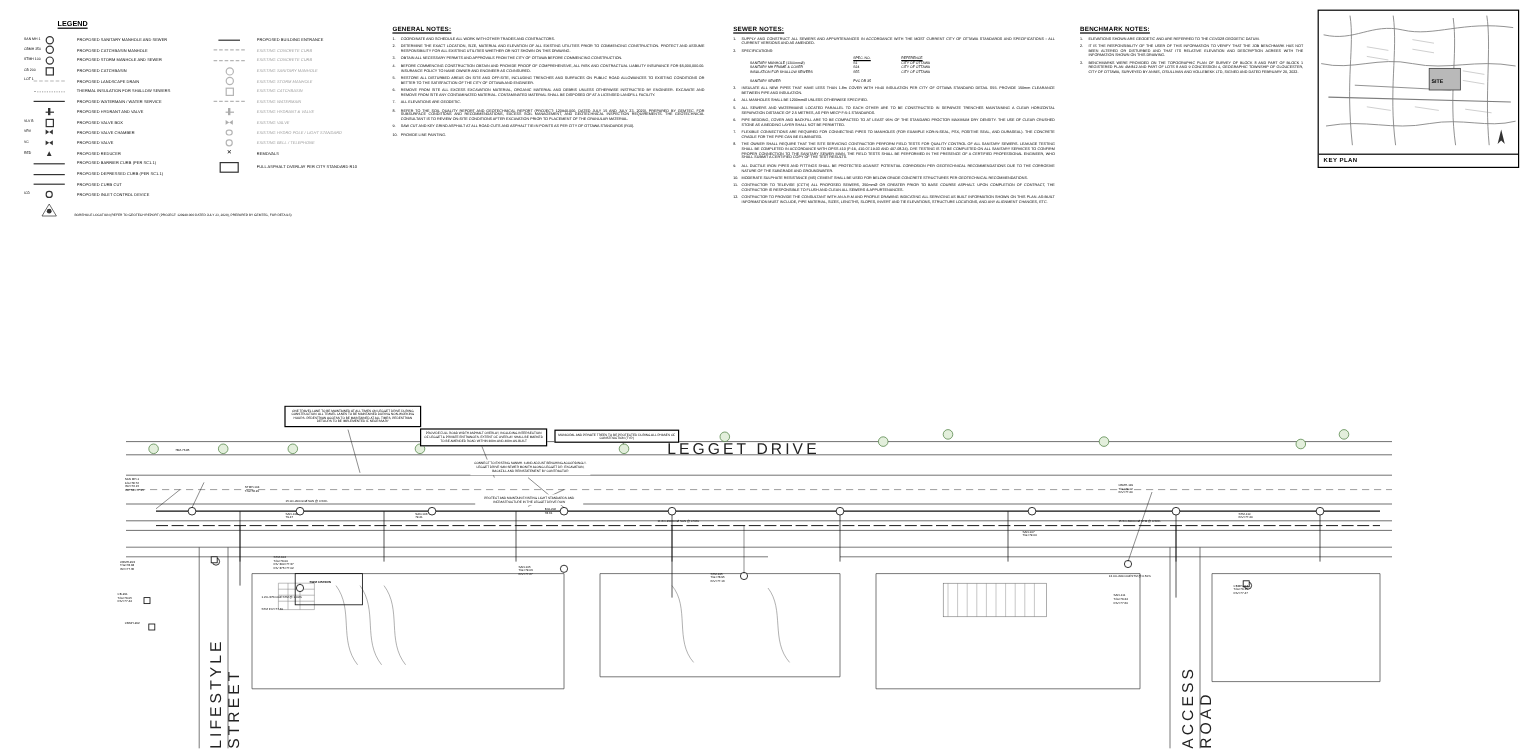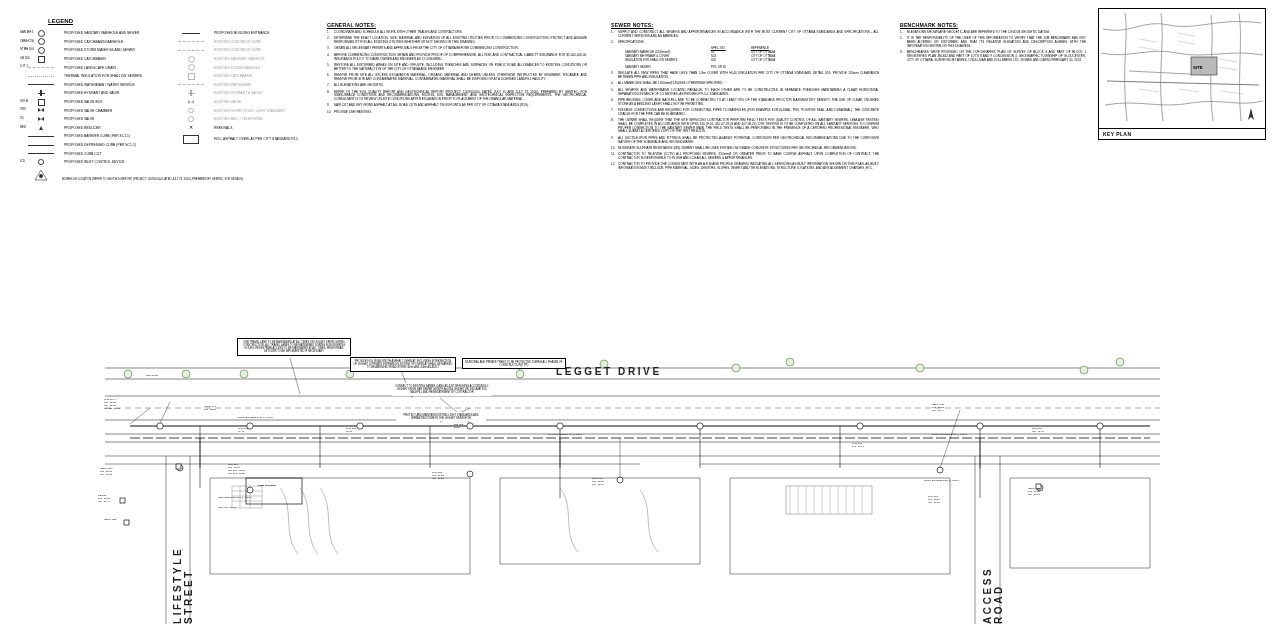--- a/index.html
+++ b/index.html
@@ -59,21 +59,21 @@
     position:absolute;left:0;bottom:0;width:100%;border-top:.8px solid #000;
     font-size:5px;font-weight:bold;padding:2px 0 2px 4px;box-sizing:border-box;
     letter-spacing:.4px;
   }
   .kp-site{position:absolute;left:94px;top:56px;font-size:4.4px;font-weight:bold;}
   .kp-north{position:absolute;right:6px;bottom:16px;font-size:3px;text-align:center;}
 
   
   .plan{position:absolute;left:0;top:338px;width:1280px;height:286px;overflow:hidden;}
   .street-label{
-    position:absolute;font-size:10px;letter-spacing:2.6px;font-weight:bold;color:#222;
+    position:absolute;font-size:13px;letter-spacing:2.6px;font-weight:normal;color:#222;
   }
   .vert{writing-mode:vertical-rl;transform:rotate(180deg);}
   .callout{position:absolute;border:.6px solid #000;background:#fff;font-size:2.6px;line-height:1.2;padding:1.6px 2px;text-align:center;}
   .tag{position:absolute;font-size:2.5px;line-height:1.15;color:#000;}
   .tag.b{font-weight:bold;}
   svg{display:block;}
 </style>
 </head>
 <body>
 

